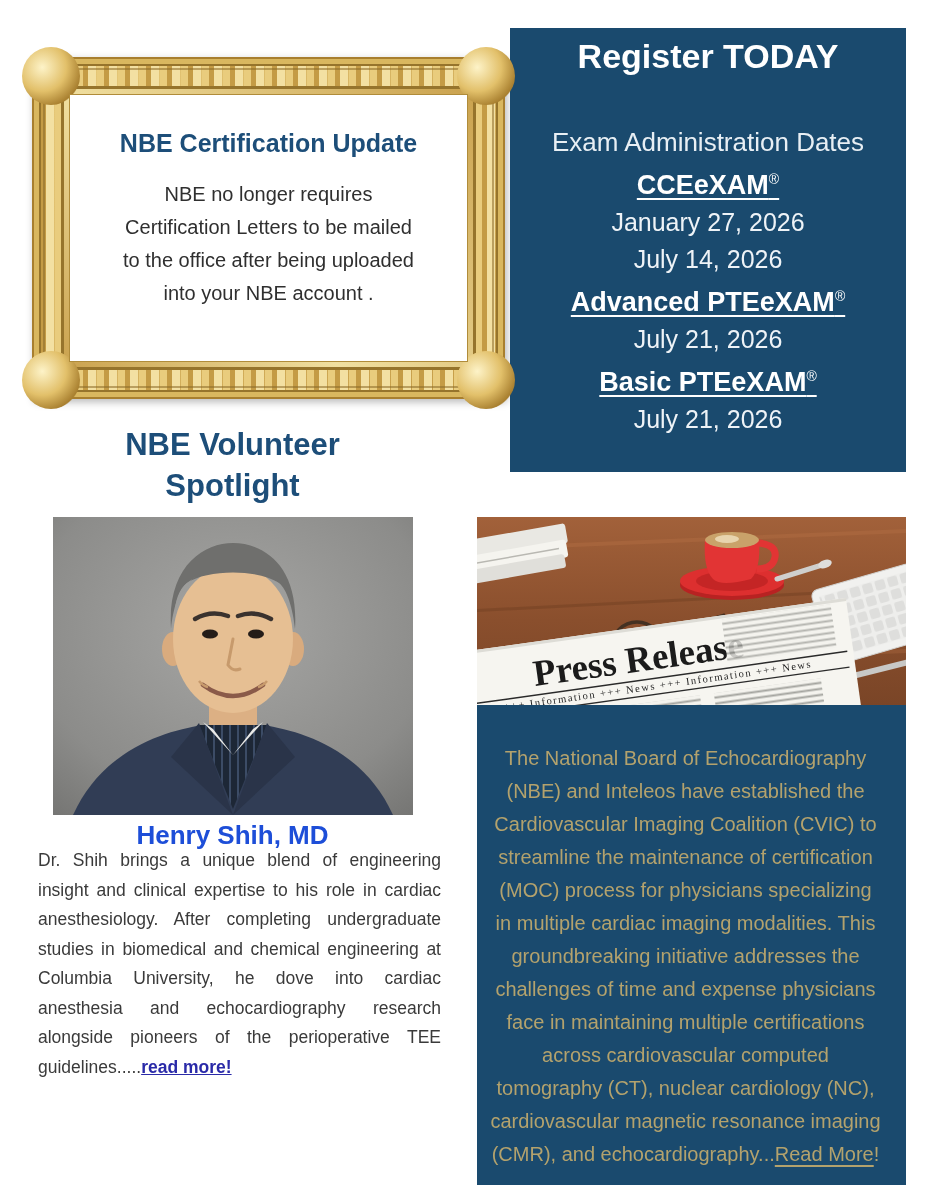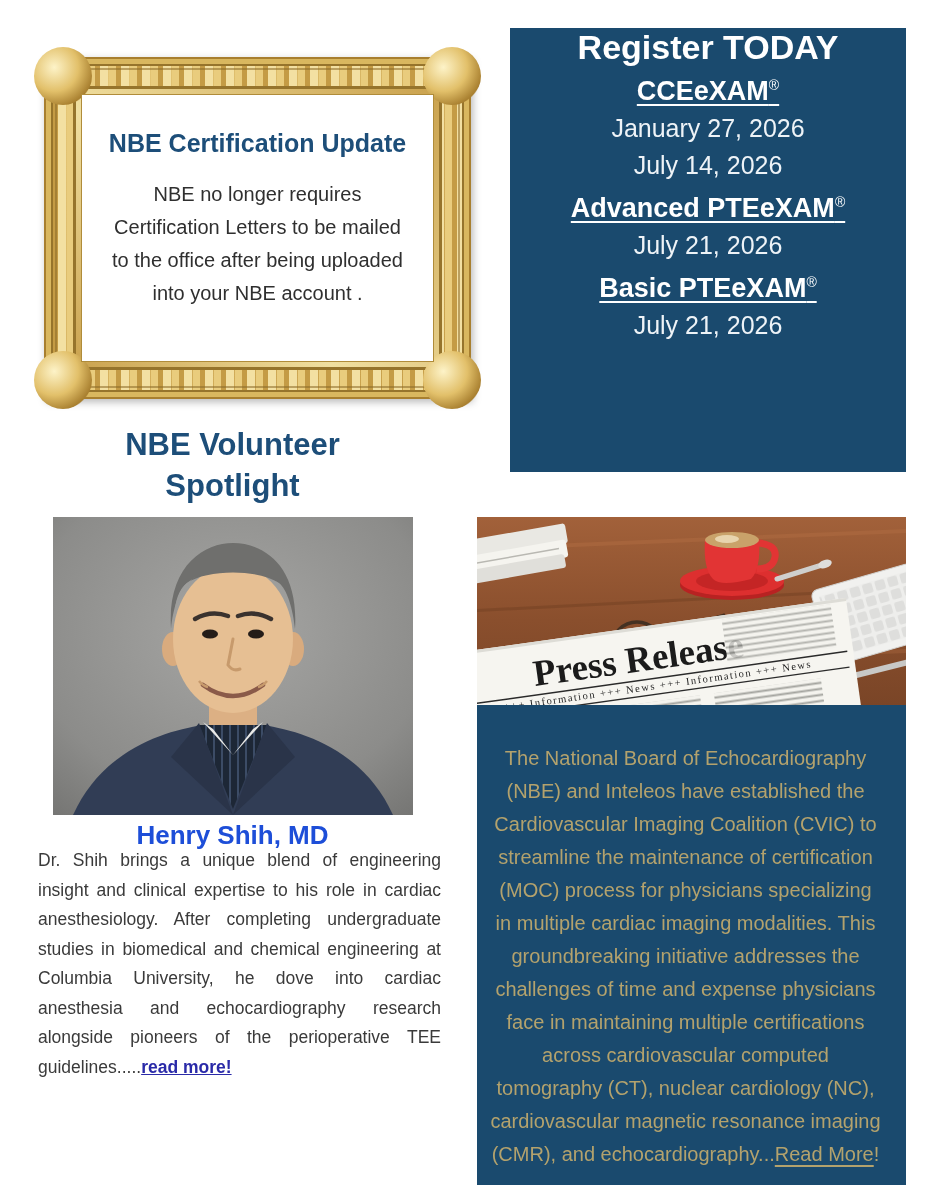--- a/index.html
+++ b/index.html
@@ -2,21 +2,21 @@
 <html><head>
 <meta charset="utf-8">
 <style>
   html,body{margin:0;padding:0;background:#ffffff;}
   #canvas{
     position:relative;width:927px;height:1200px;background:#ffffff;overflow:hidden;
     font-family:"Liberation Sans","DejaVu Sans",sans-serif;
   }
   
   .goldframe{
-    position:absolute;left:44px;top:57px;width:427px;height:342px;box-sizing:border-box;
+    position:absolute;left:32px;top:57px;width:473px;height:342px;box-sizing:border-box;
     background:
       repeating-linear-gradient(90deg,#e9cc7d 0 7px,#c49b45 7px 12px,#f3e0a2 12px 20px,#b8914006 20px 21px),
       linear-gradient(135deg,#e9cc7d,#c49b45);
     border:2px solid #a87f2f;
     box-shadow:inset 0 0 0 5px #d9b75f, inset 0 0 0 7px #96742c, 2px 3px 8px rgba(0,0,0,.28);
   }
   .goldframe::before{content:"";position:absolute;inset:9px;border:2px solid #8a6a28;opacity:.55;}
   .goldframe::after{content:"";position:absolute;inset:27px;border:3px solid #96742c;
     background:linear-gradient(45deg,#caa24e,#f0dfa0 40%,#caa24e);}
   .orn{position:absolute;width:58px;height:58px;border-radius:50%;
@@ -29,21 +29,21 @@
     display:flex;flex-direction:column;align-items:center;text-align:center;
   }
   .frame-title{margin:34px 8px 0 8px;font-size:25px;font-weight:bold;color:#1d4e79;}
   .frame-body{margin:20px 6px 0 6px;font-size:20px;line-height:33px;color:#2f2f2f;white-space:pre-line;}
 
   
   .register{
     position:absolute;left:510px;top:28px;width:396px;height:444px;background:#1a4a6e;
     text-align:center;color:#fff;box-sizing:border-box;
   }
-  .reg-title{margin:0;padding-top:0;font-size:34px;font-weight:bold;color:#ffffff;}
+  .reg-title{margin:0;padding-top:9px;font-size:34px;font-weight:bold;color:#ffffff;}
   .reg-sub{margin-top:48px;font-size:26px;color:#e8eff4;line-height:37px;}
   .exam-name{font-size:27px;font-weight:bold;color:#ffffff;line-height:37px;text-decoration:underline;text-underline-offset:4px;cursor:pointer;}
   .exam-name sup{font-size:14px;font-weight:normal;}
   .exam-date{font-size:25px;color:#eef3f7;line-height:37px;}
 
   
   .spot-head{
     position:absolute;left:20px;top:424px;width:425px;margin:0;text-align:center;
     font-size:31px;font-weight:bold;color:#1d4e79;line-height:41px;white-space:pre-line;
   }
@@ -89,20 +89,21 @@
       <h2 class="frame-title">NBE Certification Update</h2>
       <p class="frame-body">NBE no longer requires
 Certification Letters to be mailed
 to the office after being uploaded
 into your NBE account .</p>
     </div>
   </div>
 
   <section class="register">
     <h1 class="reg-title">Register TODAY</h1>
+    <div class="reg-sub">Exam Administration Dates</div>
     <div class="exam-name"><span>CCEeXAM</span><sup>®</sup></div>
     <div class="exam-date">January 27, 2026</div>
     <div class="exam-date">July 14, 2026</div>
     <div class="exam-name"><span>Advanced PTEeXAM</span><sup>®</sup></div>
     <div class="exam-date">July 21, 2026</div>
     <div class="exam-name"><span>Basic PTEeXAM</span><sup>®</sup></div>
     <div class="exam-date">July 21, 2026</div>
   </section>
 
   <h2 class="spot-head">NBE Volunteer

